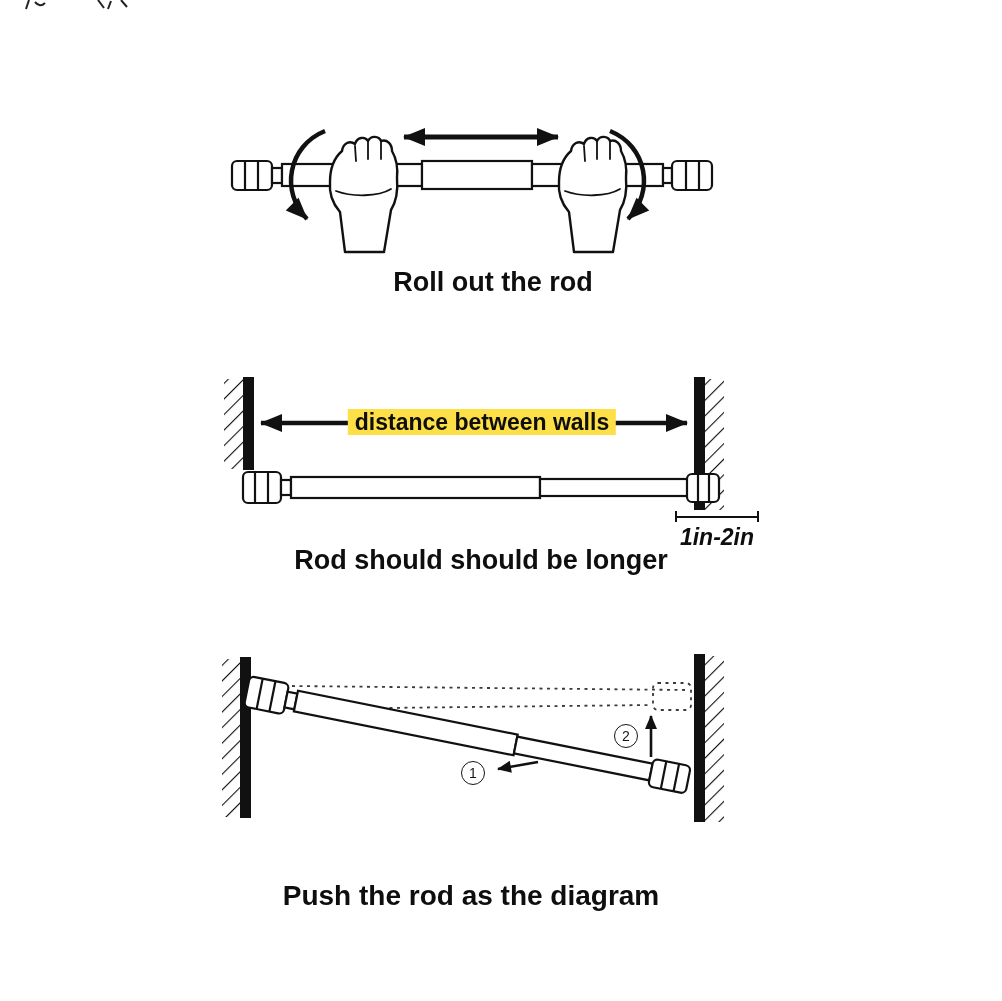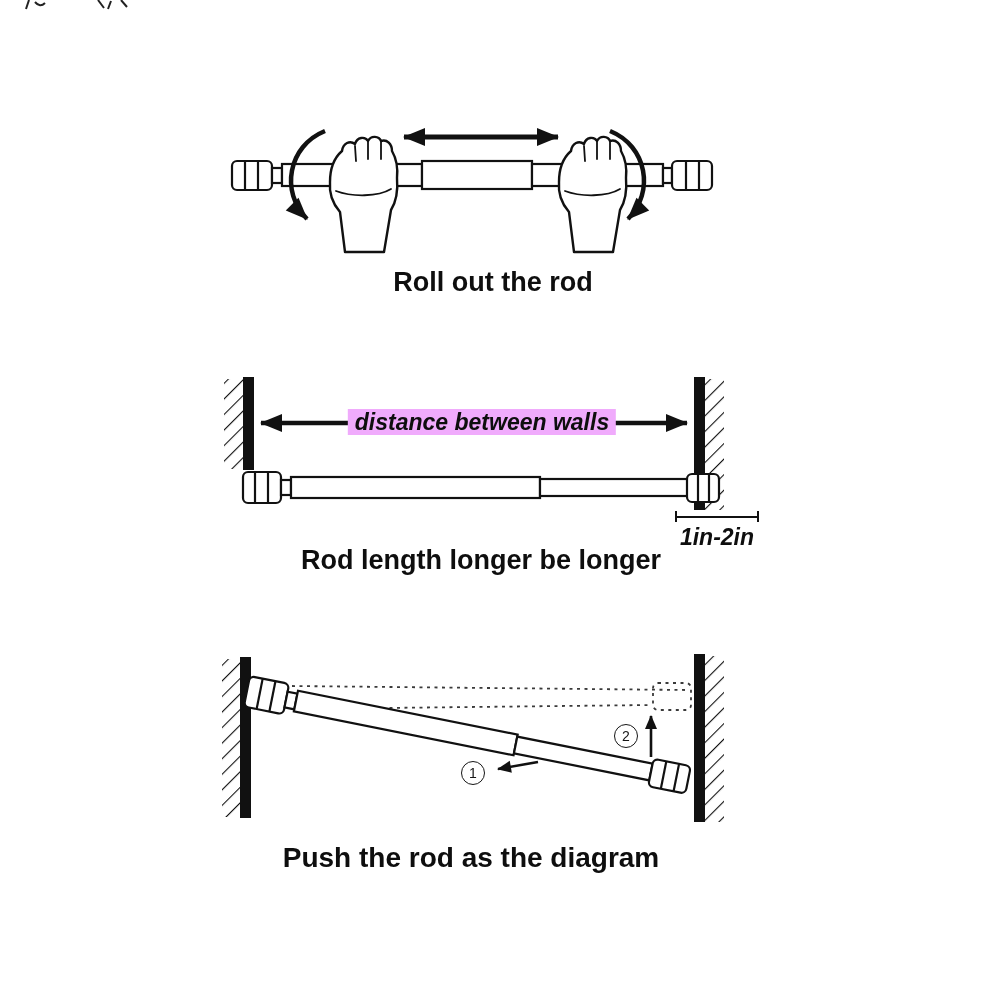--- a/index.html
+++ b/index.html
@@ -14,23 +14,23 @@
   .stage svg { position: absolute; left: 0; top: 0; }
   .label {
     position: absolute;
     transform: translateX(-50%);
     white-space: nowrap;
     font-weight: 700;
     color: #0e0e0e;
     line-height: 1.15;
   }
   .fs27 { font-size: 27px; }
-  .fs28 { font-size: 28px; }
+  .fs28 { font-size: 28px; margin-top: 38px; }
   .fs23 { font-size: 23px; }
-  .masked { background: #f0abfc; padding: 0 7px; font-style: italic; }
+  .masked { background: #fde047; padding: 0 7px; }
   .step-circle {
     position: absolute;
     width: 22px; height: 22px;
     border: 1.6px solid #161616;
     border-radius: 50%;
     transform: translate(-50%,-50%);
     display: flex; align-items: center; justify-content: center;
     font-size: 14px; font-weight: 400; color: #161616;
     background: #ffffff;
   }
@@ -145,21 +145,21 @@
       <line x1="651" y1="757" x2="651" y2="716" stroke="#111" stroke-width="2.6" marker-end="url(#headS)"></line>
     </g>
   </svg>
 
   <div class="label fs27" style="left:493px; top:267px;">Roll out the rod</div>
 
   <div class="label fs23 masked" style="left:482px; top:409px;">distance between walls</div>
 
   <div class="label fs23" style="left:717px; top:524px;font-style:italic;">1in-2in</div>
 
-  <div class="label fs27" style="left:481px; top:545px;">Rod length longer be longer</div>
+  <div class="label fs27" style="left:481px; top:545px;">Rod should should be longer</div>
 
 
   <div class="step-circle" style="left:473px; top:773px;">1</div>
 
   <div class="step-circle" style="left:626px; top:736px;">2</div>
 
   <div class="label fs28" style="left:471px; top:842px;">Push the rod as the diagram</div>
 </div>
 
 </body></html>

